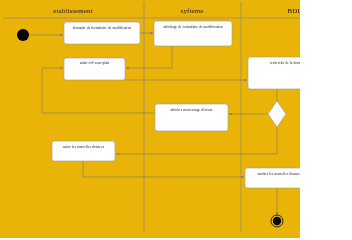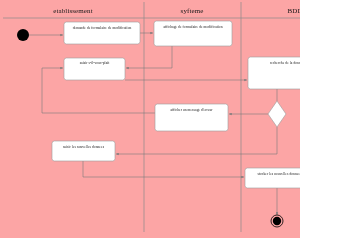--- a/index.html
+++ b/index.html
@@ -4,21 +4,21 @@
 <style>
   html, body {
     margin: 0;
     padding: 0;
     background: #ffffff;
   }
   #canvas {
     position: relative;
     width: 300px;
     height: 238px;
-    background: #fca5a5;
+    background: #eab308;
     font-family: "Liberation Serif", "DejaVu Serif", serif;
     overflow: hidden;
   }
   svg#diagram {
     position: absolute;
     top: 0;
     left: 0;
     width: 352px;
     height: 238px;
   }

